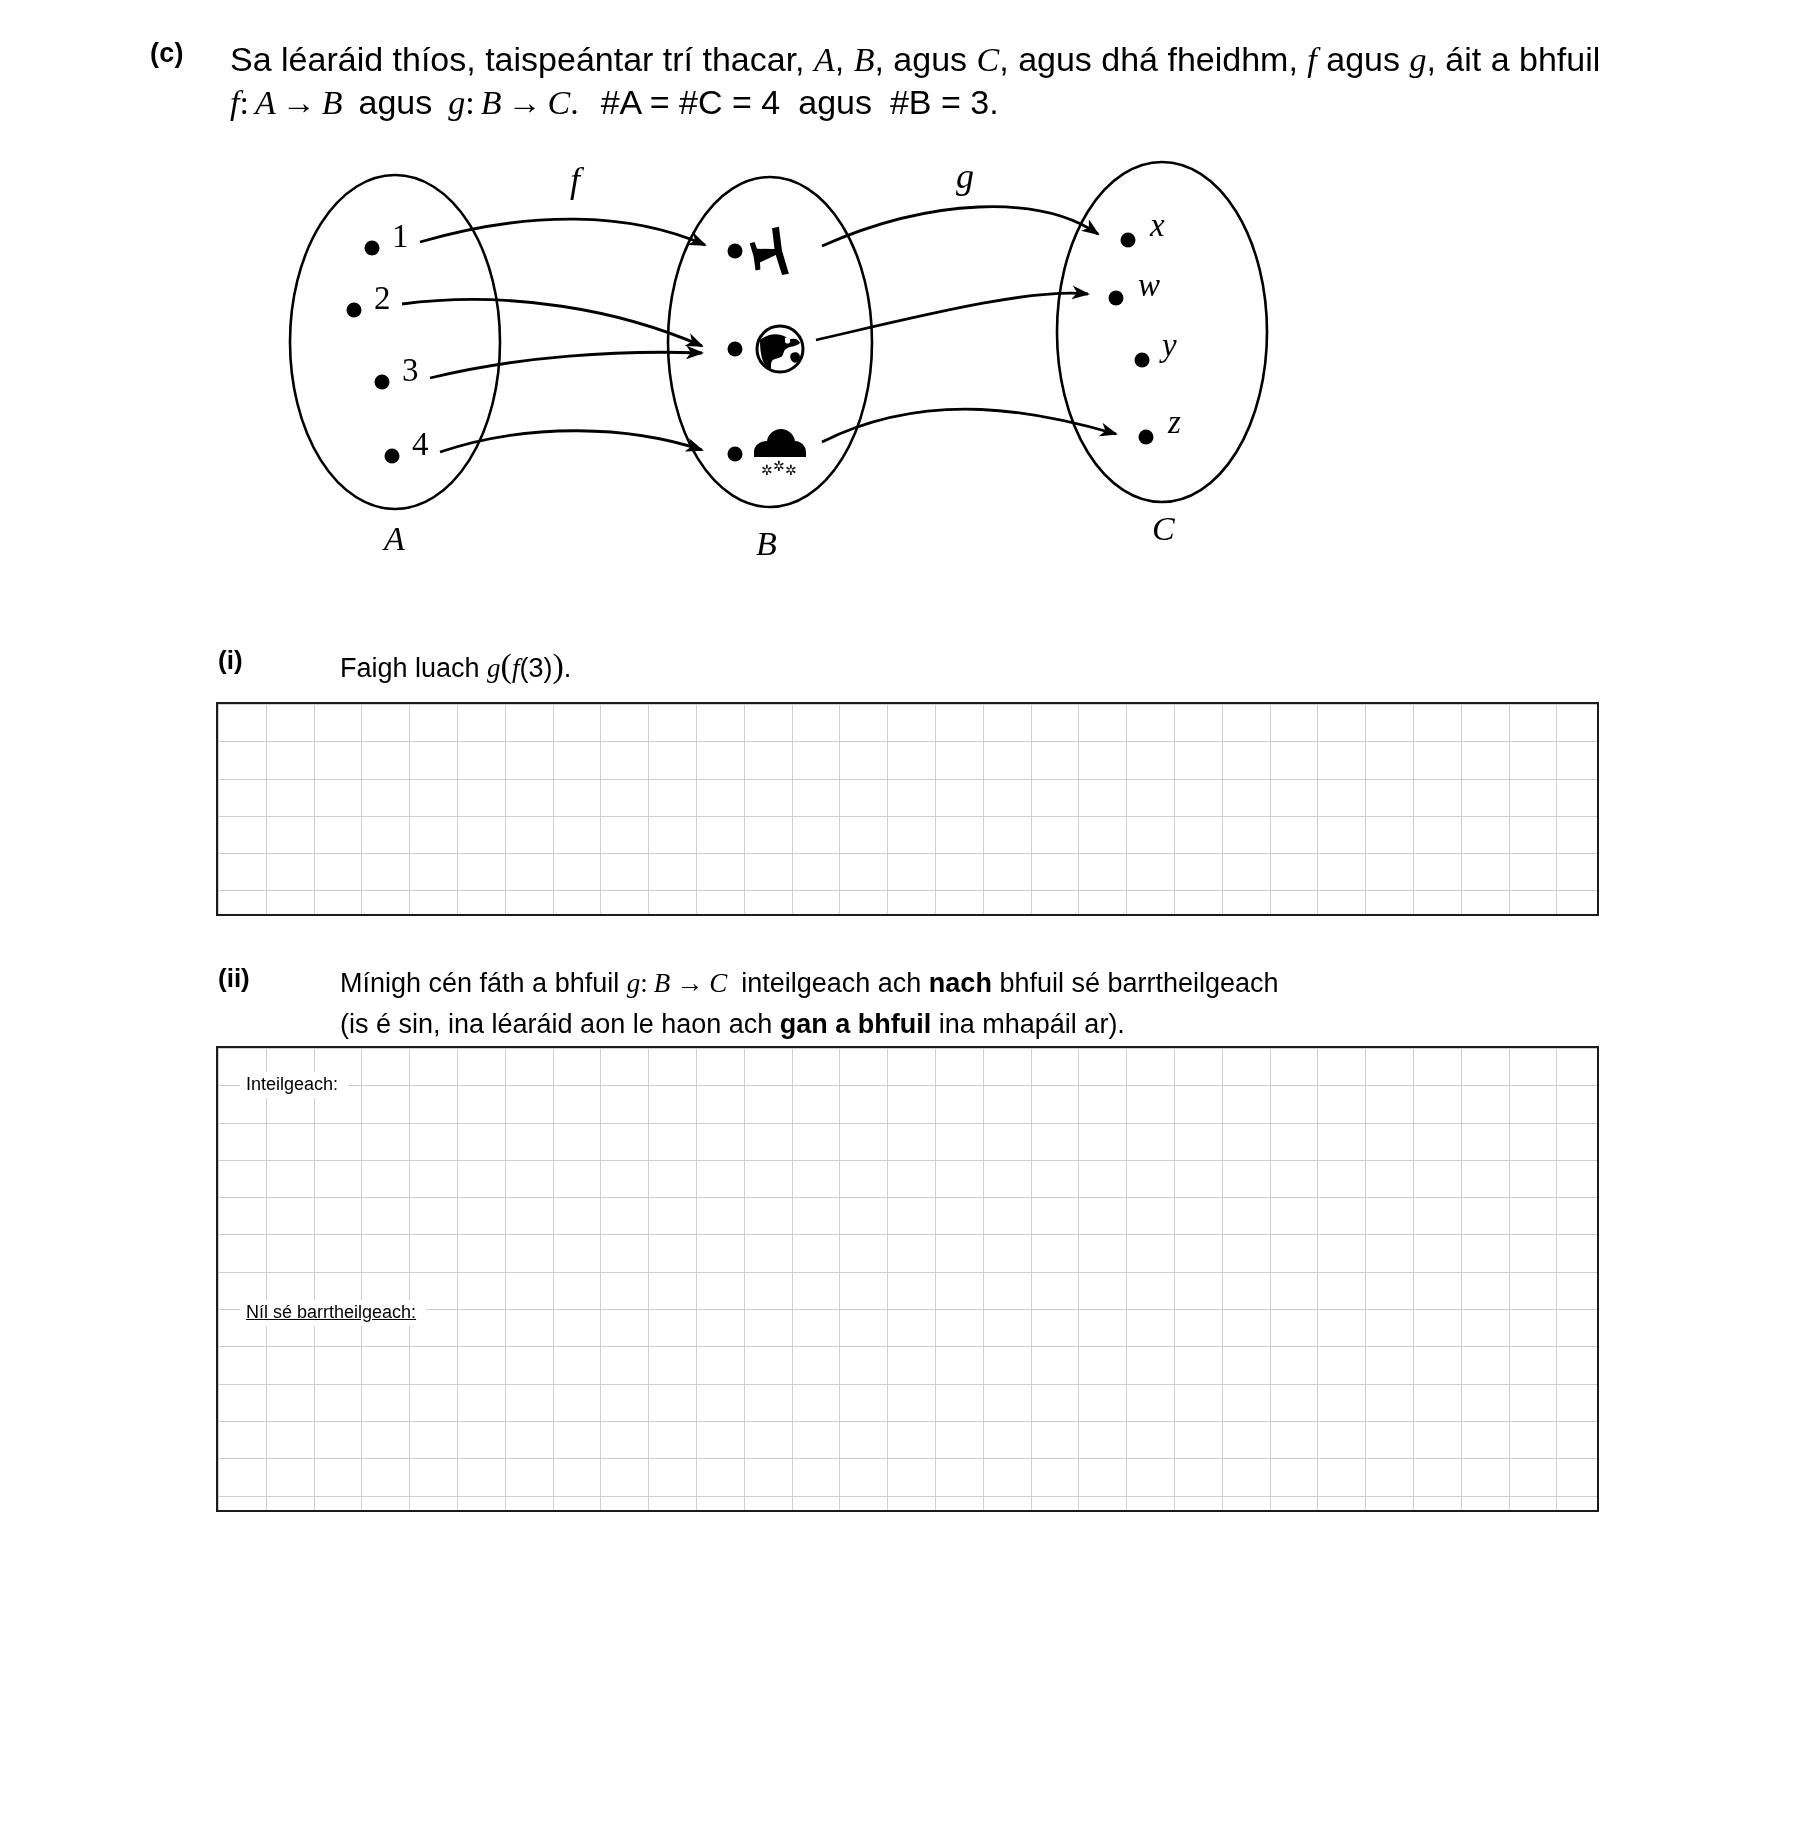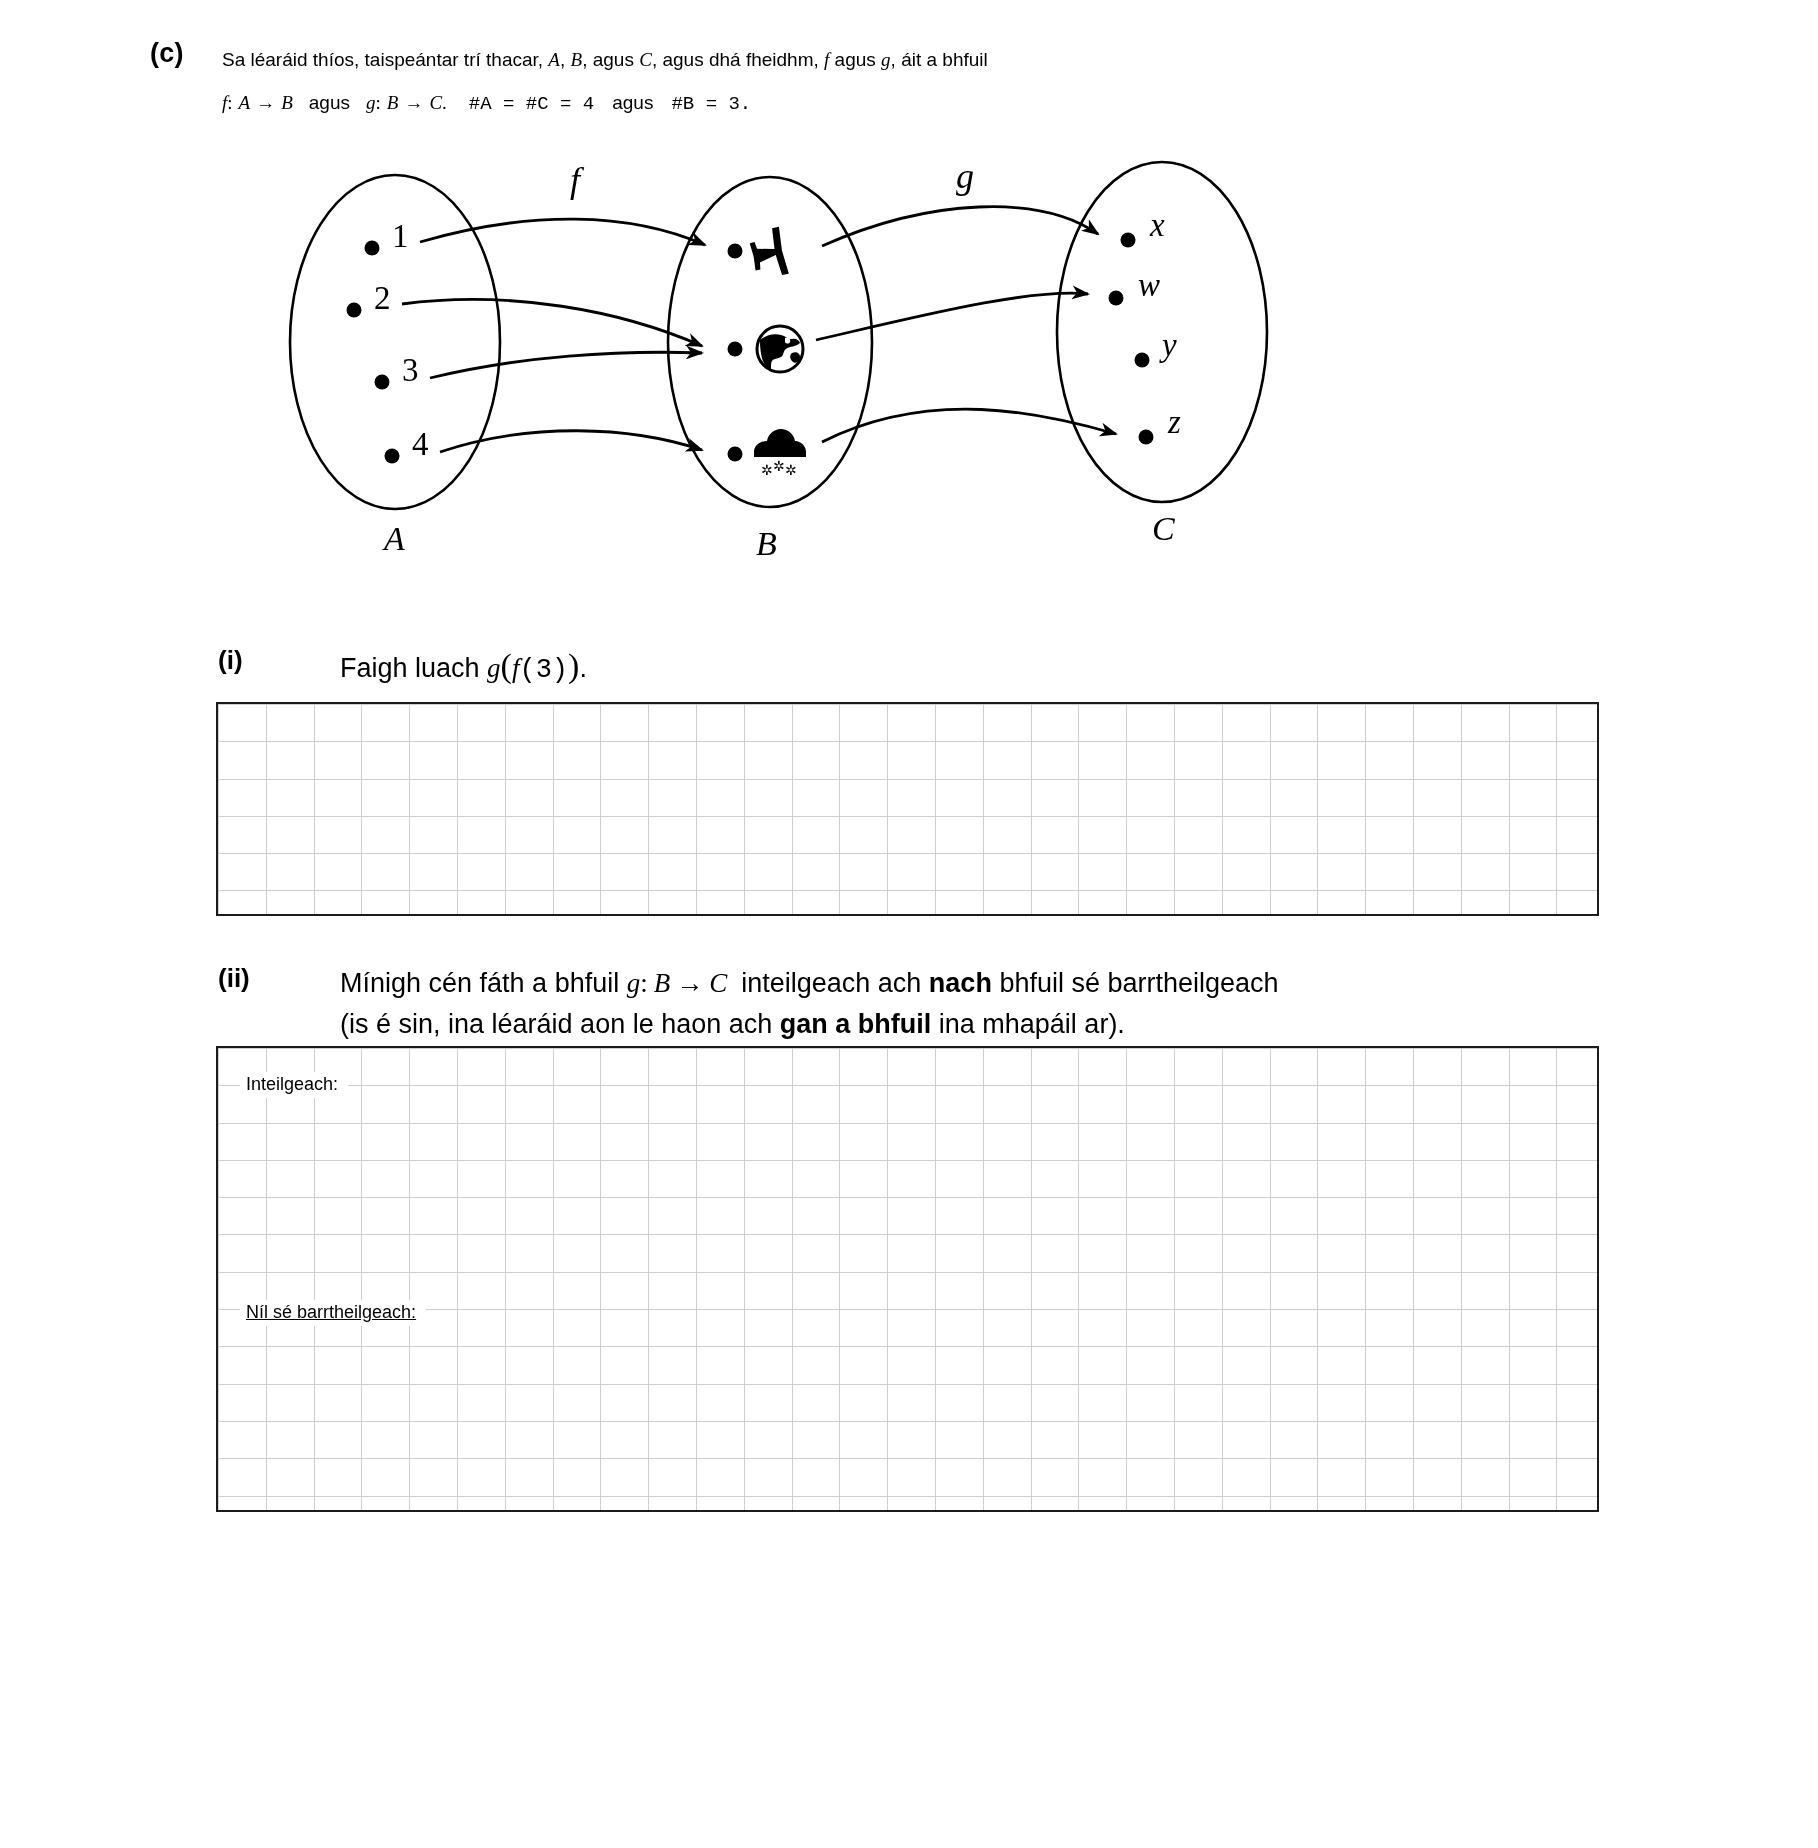--- a/index.html
+++ b/index.html
@@ -31,28 +31,28 @@
   .part-letter {
     position: absolute;
     left: 0;
     top: 0;
     font-weight: bold;
     font-size: 27px;
     letter-spacing: .2px;
   }
   .part-text {
     position: absolute;
-    left: 72px;
+    left: 80px;
     top: 0;
     width: 1400px;
-    font-size: 19px;
+    font-size: 34px;
     line-height: 43px;
   }
   .mi { font-family: "Liberation Serif", serif; font-style: italic; }
-  .mn { font-family: Liberation Mono, monospace; font-style: normal; }
+  .mn { font-family: Liberation Sans, sans-serif; font-style: normal; }
   .mo { font-family: "Liberation Serif", serif; font-style: normal; }
   .nowrap { white-space: nowrap; }
   .sp-l { margin-left: 6px; }
   .sp-r { margin-right: 6px; }
 
   
   .diagram {
     position: absolute;
     left: 250px;
     top: 150px;

